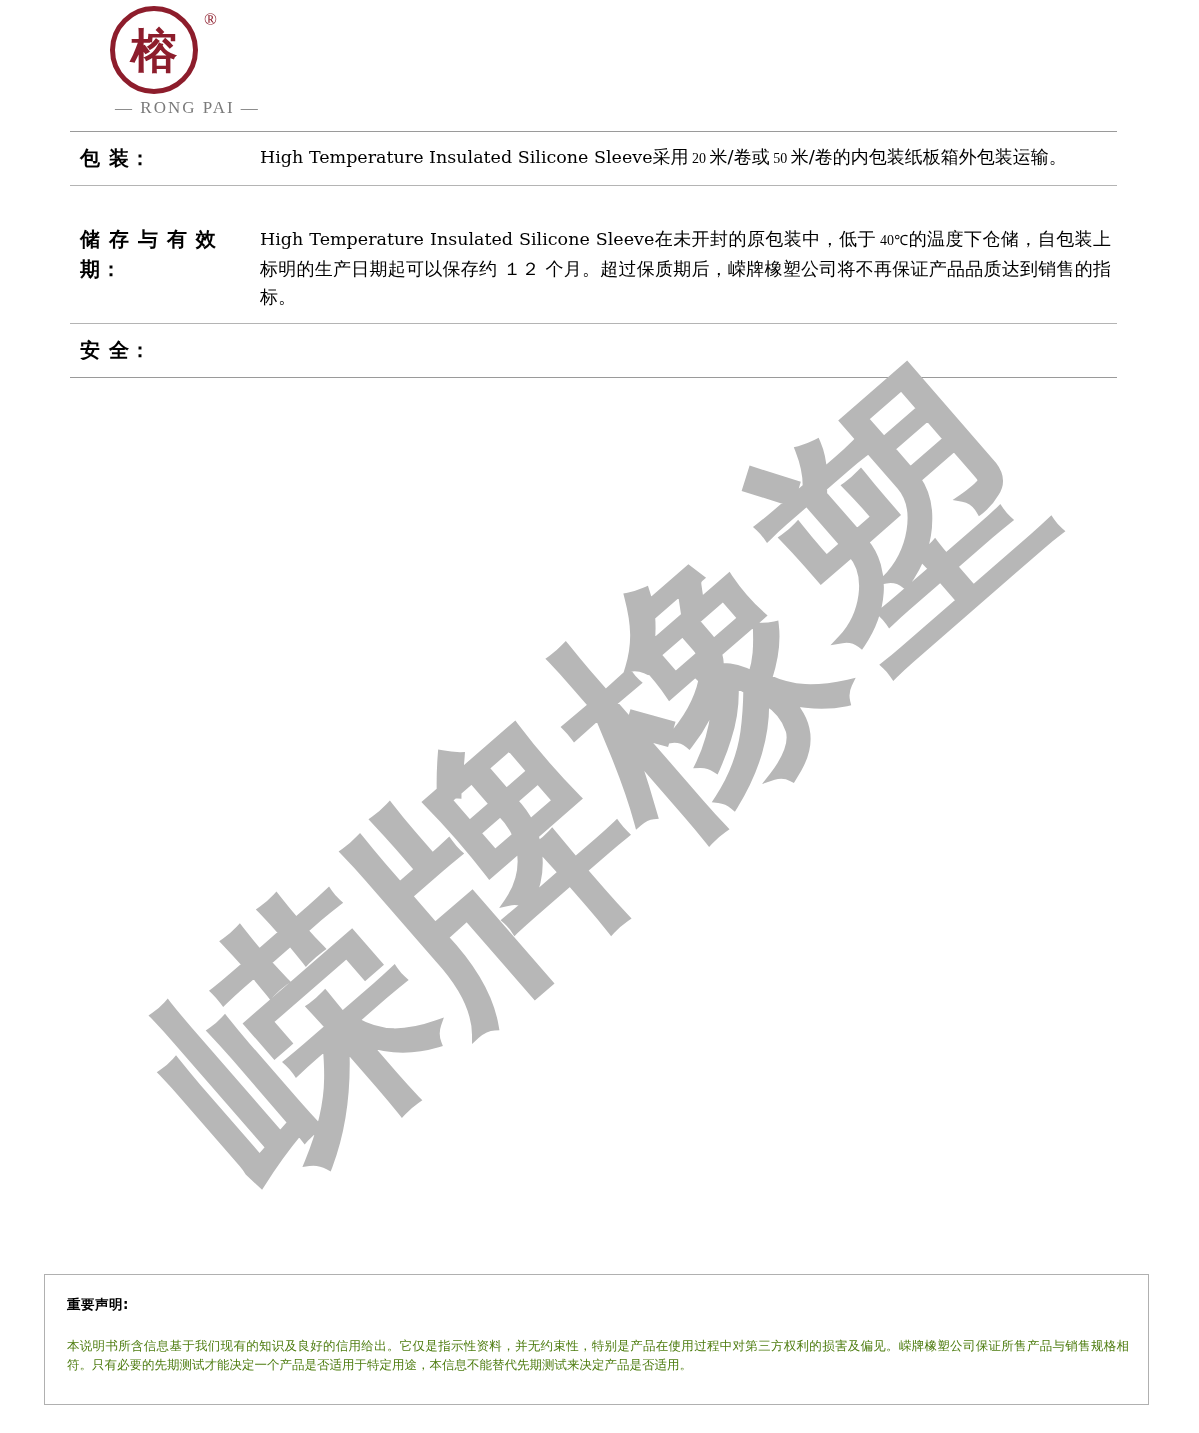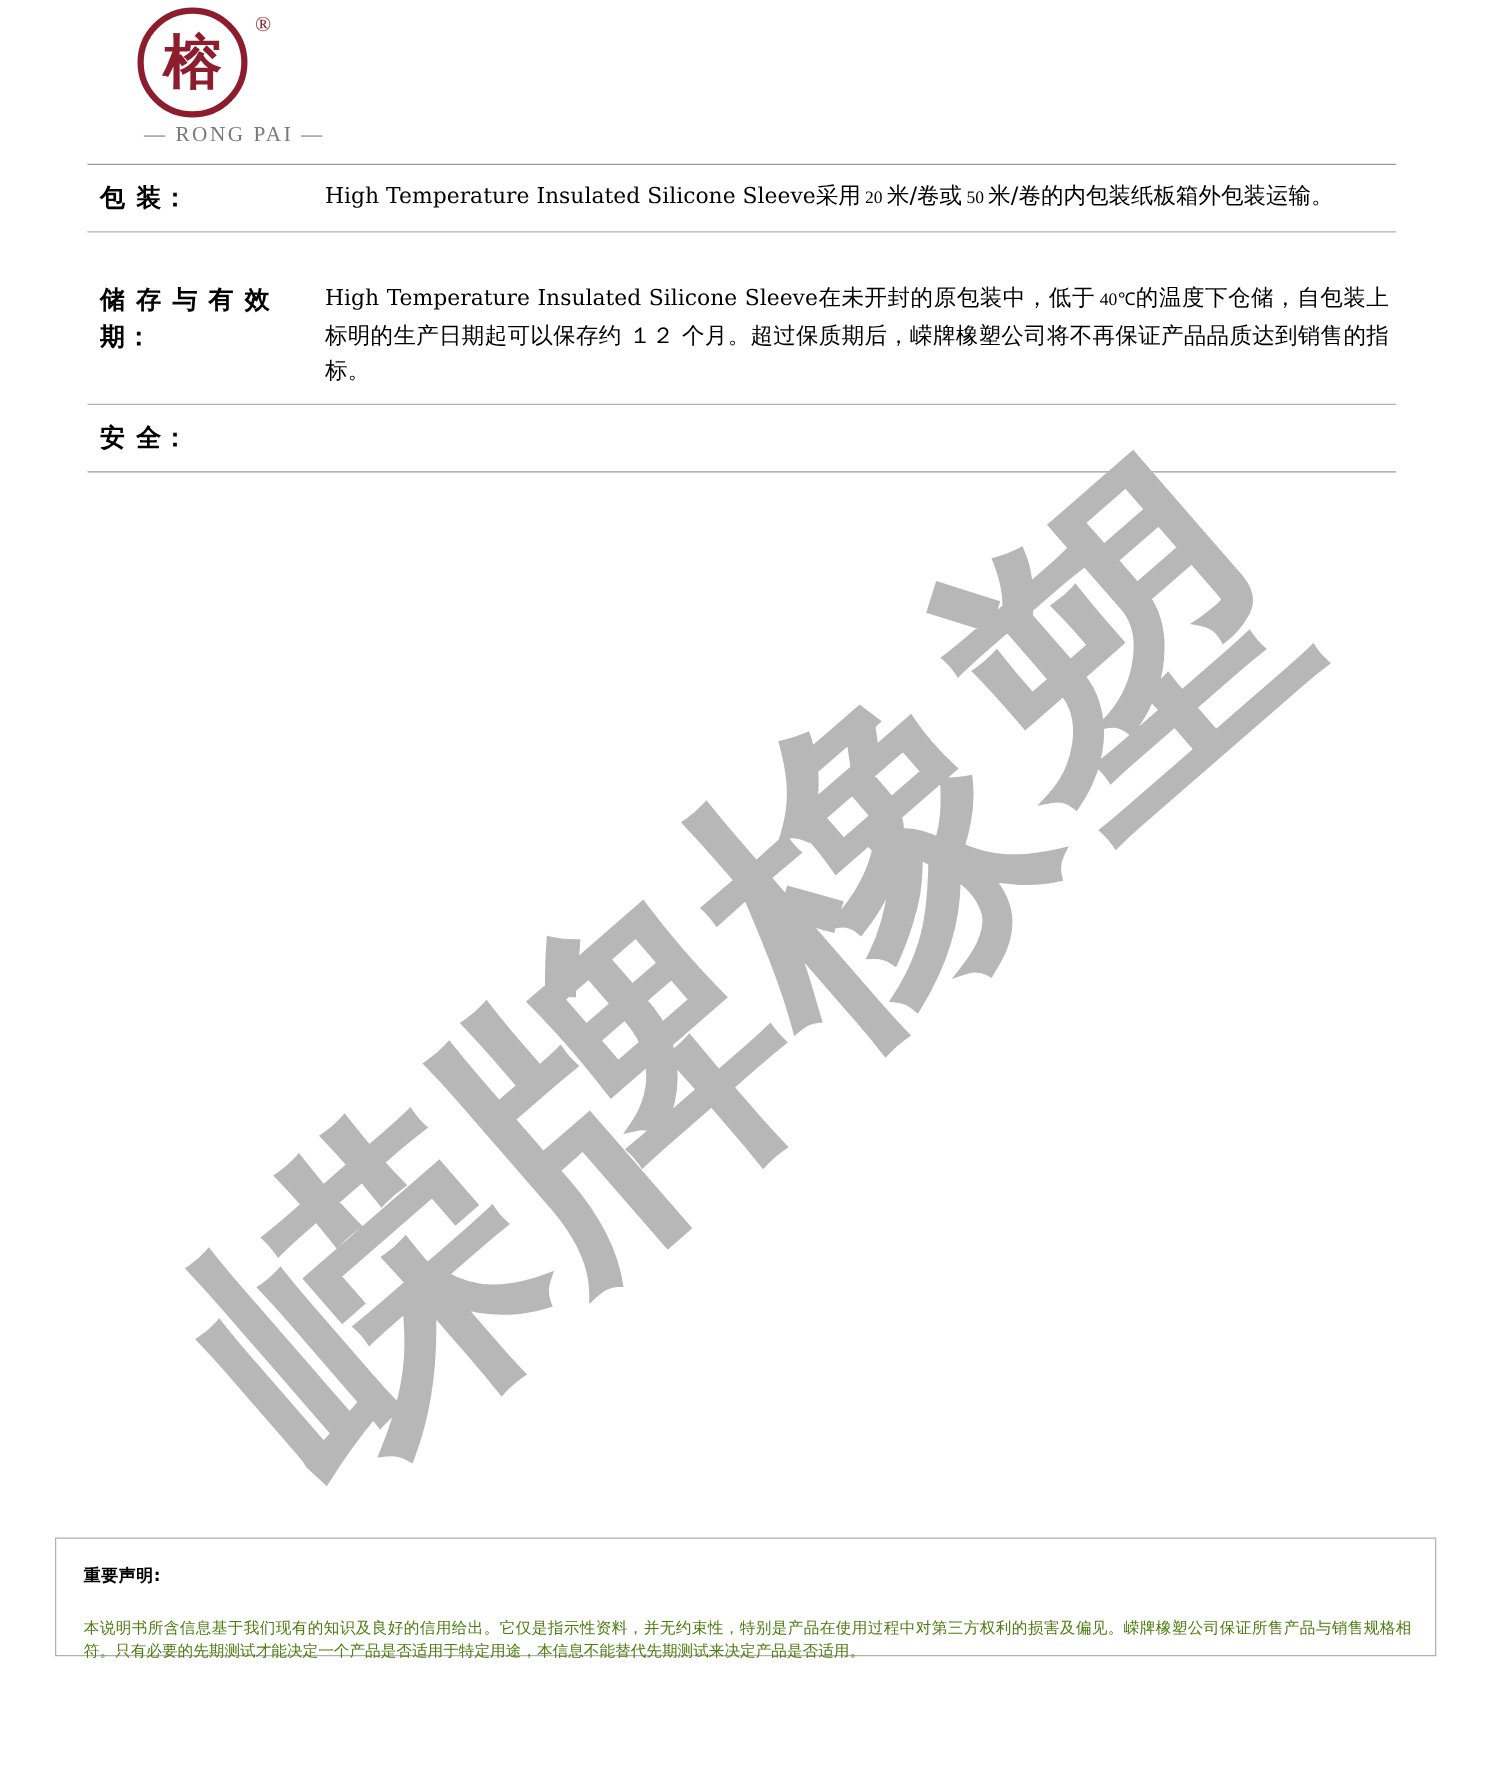--- a/index.html
+++ b/index.html
@@ -147,23 +147,23 @@
     line-height: 1.12;
     color: #b7b7b7;
     white-space: nowrap;
     letter-spacing: 4px;
   }
 
   
   .statement {
     position: absolute;
     left: 44px;
-    top: 1230px;
+    top: 1274px;
     width: 1105px;
-    height: 95px;
+    height: 131px;
     border: 1px solid #b0b0b0;
     box-sizing: border-box;
     background: transparent;
   }
   .statement .title {
     position: absolute;
     left: 22px;
     top: 21px;
     font-family: "DejaVu Sans", sans-serif;
     font-size: 13.5px;

